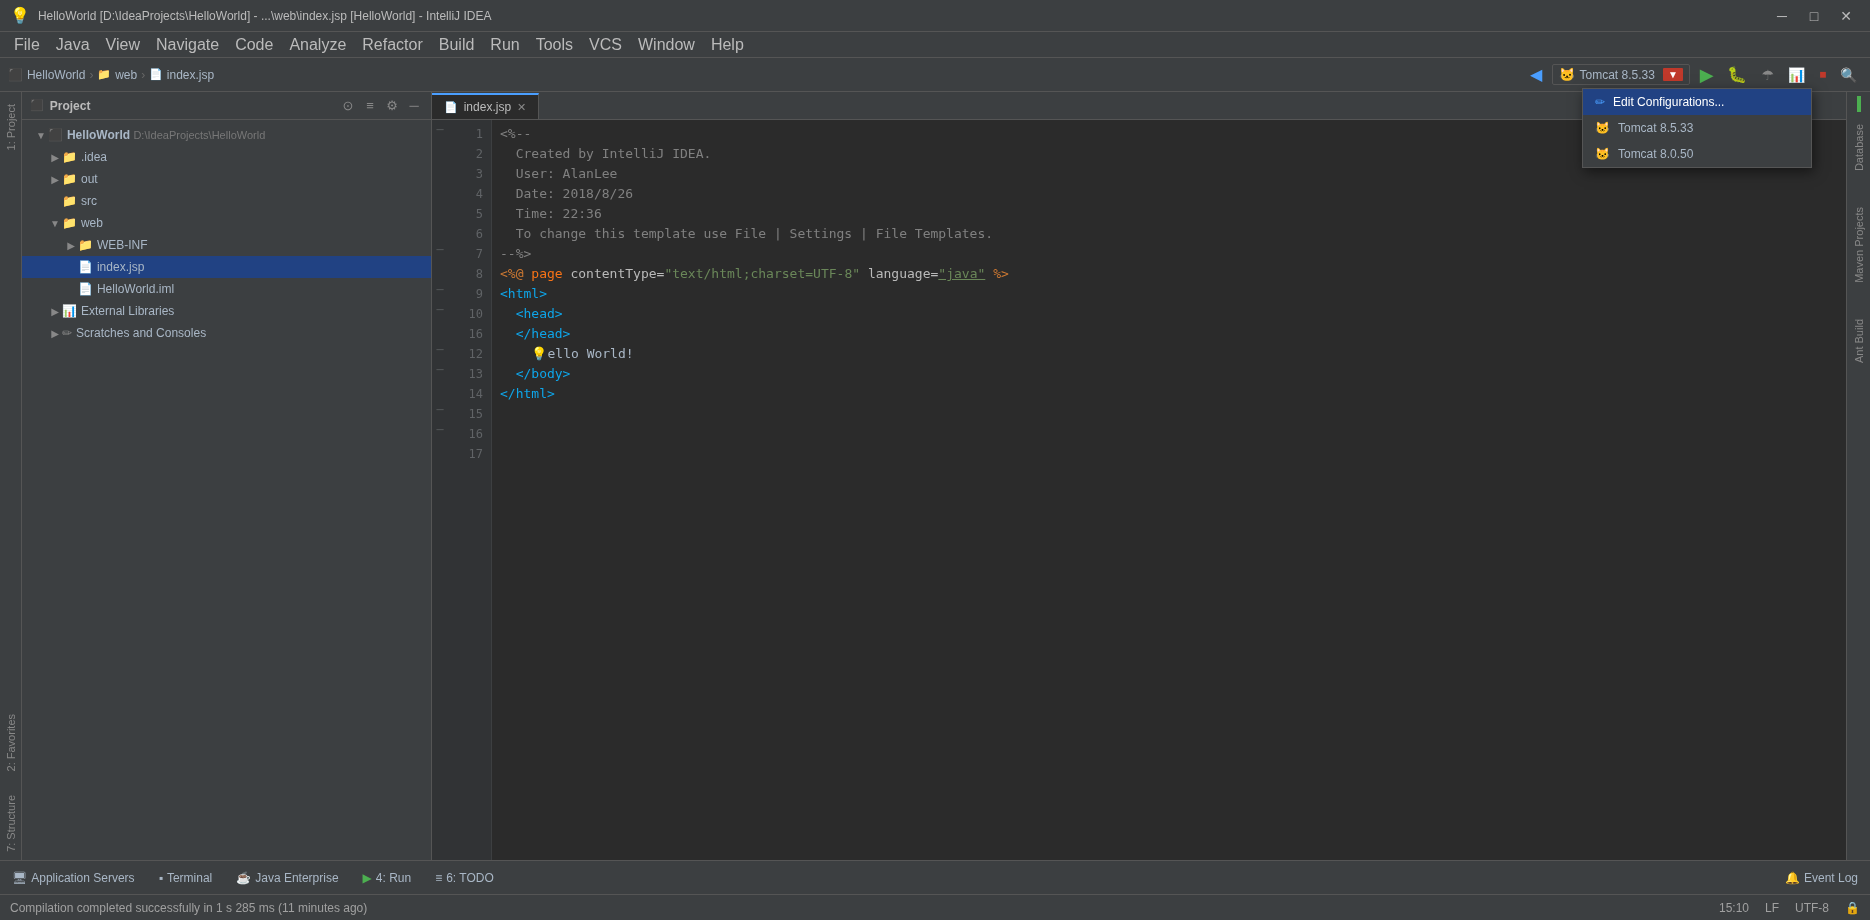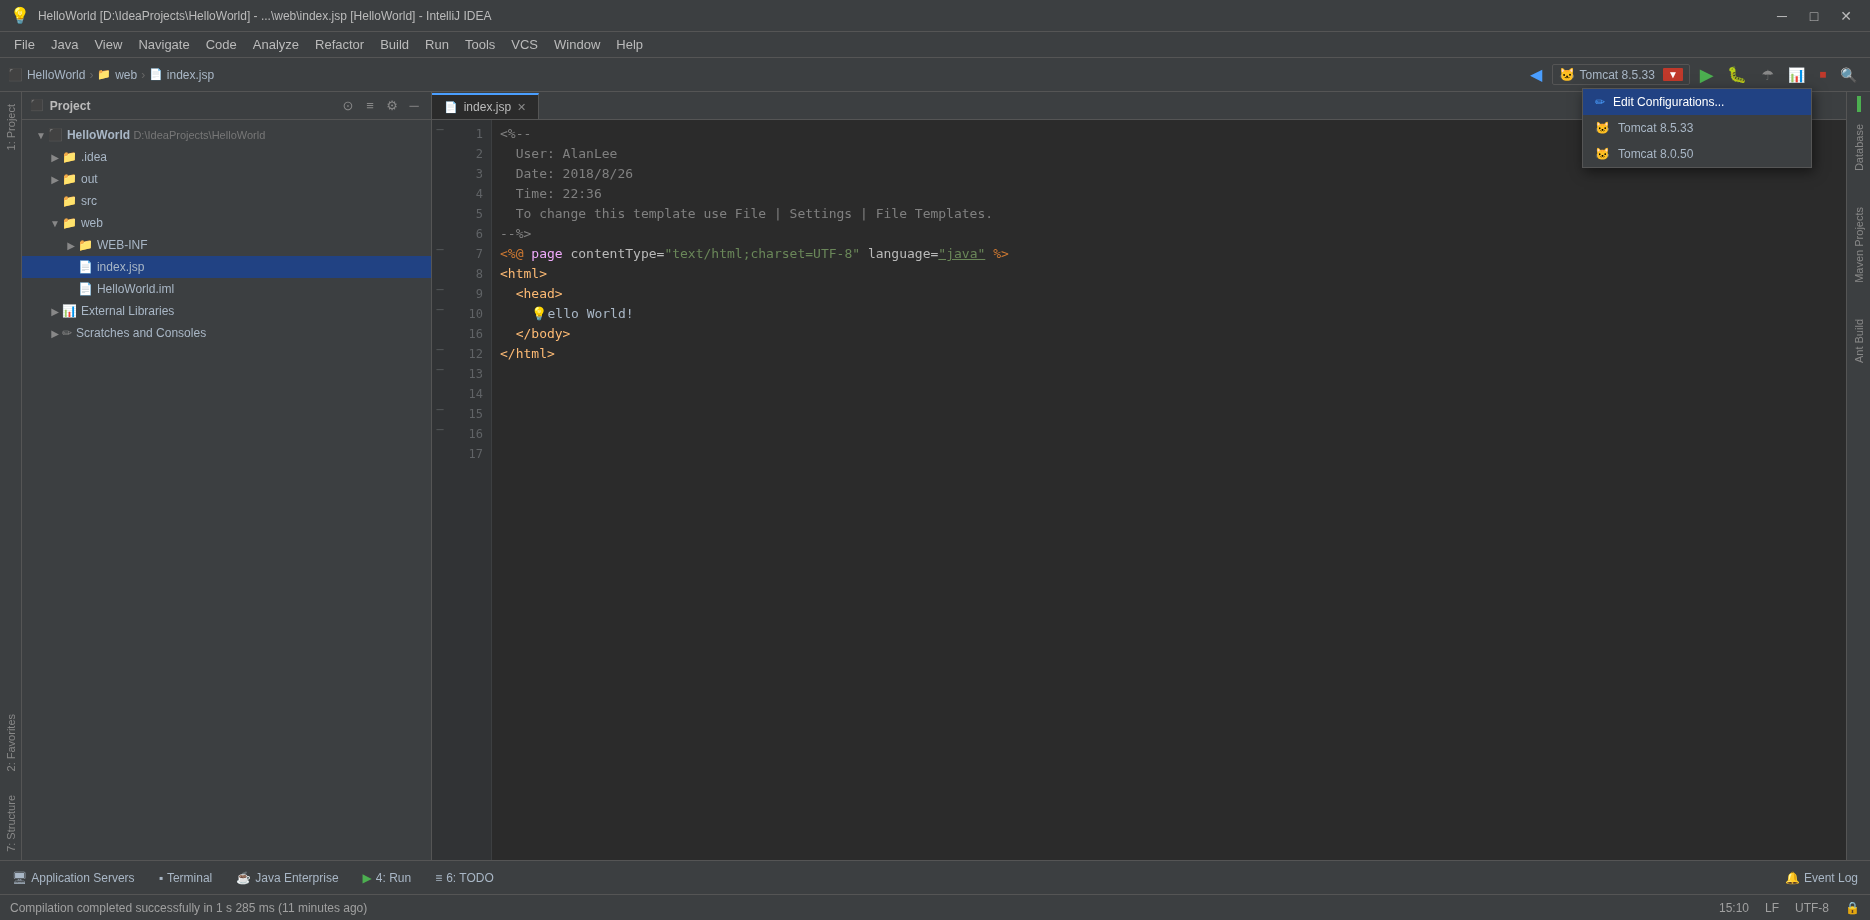--- a/index.html
+++ b/index.html
@@ -28,21 +28,21 @@
       height: 26px;
       display: flex;
       align-items: center;
       padding: 0 6px;
       border-bottom: 1px solid #555;
     }
     .menu-item {
       padding: 2px 8px;
       cursor: pointer;
       color: #bbbbbb;
-      font-size: 13px;
+      font-size: 16px;
       border-radius: 2px;
     }
     .breadcrumb-item { color: #a9b7c6; font-size: 12px; cursor: pointer; }
     .breadcrumb-sep { color: #666; font-size: 12px; }
 
     
     .project-panel {
       width: 410px;
       background: #3c3f41;
       border-right: 1px solid #555;
@@ -172,24 +172,24 @@
     }
 
     .config-selector {
       display: flex; align-items: center;
       background: #3c3f41; border: 1px solid #555; border-radius: 2px;
       padding: 2px 6px; gap: 4px; cursor: pointer; color: #a9b7c6; font-size: 12px;
     }
     .config-selector .arrow { background: #e05252; padding: 2px 4px; margin-left: 2px; border-radius: 1px; }
 
     
-    .kw { color: #f0abfc; }
+    .kw { color: #f97316; }
     .str { color: #6a8759; }
     .comment { color: #808080; }
-    .tag { color: #fdba74; }
+    .tag { color: #0ea5e9; }
     .attr { color: #bababa; }
     .jsp-tag { color: #cc7832; }
     .normal { color: #a9b7c6; }
     .yellow-dot { color: #f0c040; }
     .left-vert-strip {
       width: 22px;
       background: #3c3f41;
       border-right: 1px solid #555;
       display: flex;
       flex-direction: column;
@@ -433,28 +433,30 @@
         <div class="line-num">12</div>
         <div class="line-num">13</div>
         <div class="line-num">14</div>
         <div class="line-num">15</div>
         <div class="line-num">16</div>
         <div class="line-num">17</div>
       </div>
 
       <div class="code-area">
         <div class="code-line"><span class="comment">&lt;%--</span></div>
+        <div class="code-line"><span class="comment">  Created by IntelliJ IDEA.</span></div>
         <div class="code-line"><span class="comment">  User: AlanLee</span></div>
         <div class="code-line"><span class="comment">  Date: 2018/8/26</span></div>
         <div class="code-line"><span class="comment">  Time: 22:36</span></div>
         <div class="code-line"><span class="comment">  To change this template use File | Settings | File Templates.</span></div>
         <div class="code-line"><span class="comment">--%&gt;</span></div>
         <div class="code-line"><span class="jsp-tag">&lt;%@</span> <span class="kw">page</span> <span class="attr">contentType=</span><span class="str">"text/html;charset=UTF-8"</span> <span class="attr">language=</span><span style="color:#6a8759; text-decoration:underline;">"java"</span> <span class="jsp-tag">%&gt;</span></div>
         <div class="code-line"><span class="tag">&lt;html&gt;</span></div>
         <div class="code-line">  <span class="tag">&lt;head&gt;</span></div>
+        <div class="code-line">  <span class="tag">&lt;/head&gt;</span></div>
         <div class="code-line">    <span class="yellow-dot">💡</span><span class="normal">ello World!</span></div>
         <div class="code-line">  <span class="tag">&lt;/body&gt;</span></div>
         <div class="code-line"><span class="tag">&lt;/html&gt;</span></div>
         <div class="code-line">&nbsp;</div>
       </div>
     </div>
   </div>
 
   <div class="right-strip">
     <div style="width:4px; height:16px; background:#4caf50; margin-bottom:4px;"></div>

